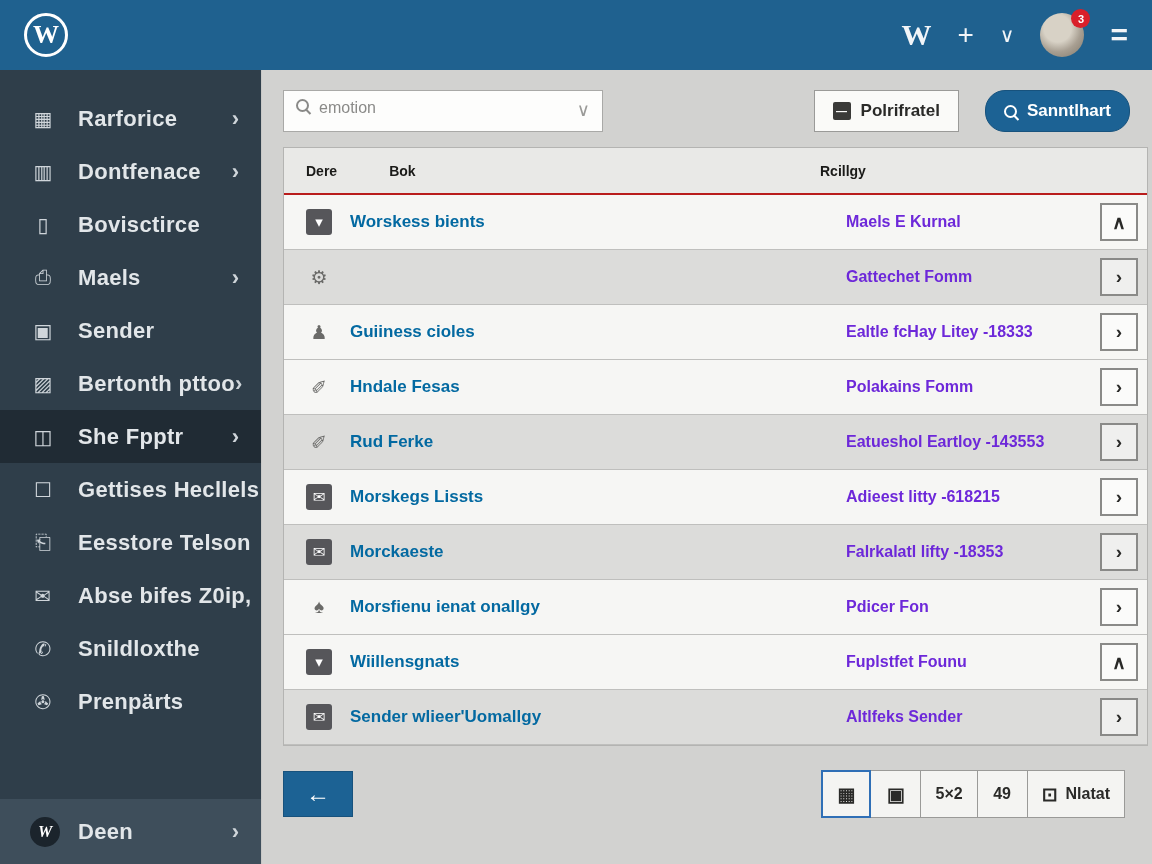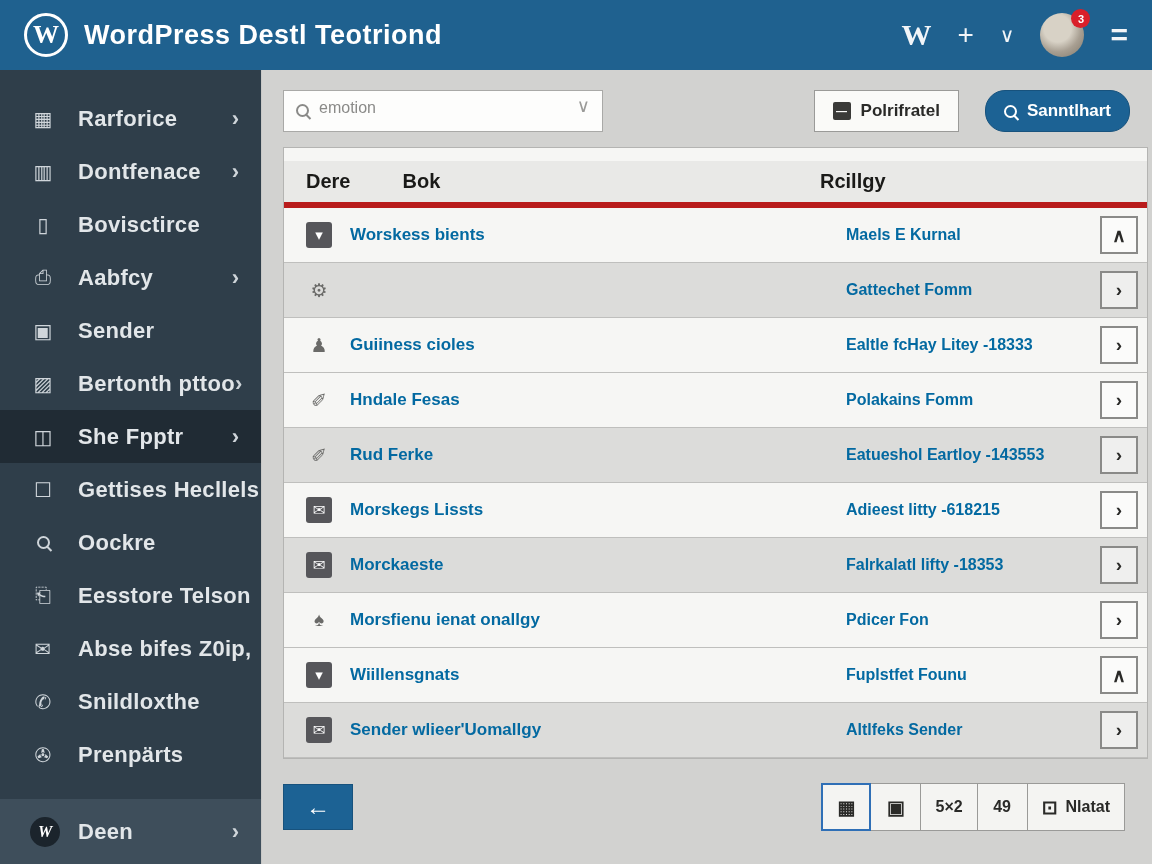--- a/index.html
+++ b/index.html
@@ -29,61 +29,60 @@
   .sicon { width:26px; font-size:20px; color:#cfd5da; margin-right:22px; text-align:center; flex:0 0 auto; }
   .slabel { font-size:22px; font-weight:bold; letter-spacing:.3px; white-space:nowrap; }
   .schev { margin-left:auto; font-size:22px; font-weight:bold; color:#cfd5da; }
   .sfoot { margin-top:auto; background:#3e4e5b; padding:6px 0; }
   .deen-ic { width:30px; height:30px; background:#1b242c; border-radius:50%; display:flex; align-items:center; justify-content:center; font-family:"Liberation Serif","DejaVu Serif",serif; font-style:italic; font-weight:bold; font-size:16px; color:#fff; margin-right:18px; }
 
   
   .main { flex:1; padding:20px 4px 0 21px; display:flex; flex-direction:column; }
 
   .toolbar { display:flex; align-items:center; padding-right:18px; }
-  .searchbox { width:320px; height:42px; background:#fdfdfc; border:1px solid #a9a9a7; display:flex; align-items:flex-end; padding:14px 12px; color:#8a8a88; }
+  .searchbox { width:320px; height:42px; background:#fdfdfc; border:1px solid #a9a9a7; display:flex; align-items:flex-start; padding:8px 12px; color:#8a8a88; }
   .mag { width:13px; height:13px; border:2px solid currentColor; border-radius:50%; position:relative; display:inline-block; flex:0 0 auto; }
   .mag::after { content:""; position:absolute; width:2px; height:7px; background:currentColor; right:-2px; bottom:-5px; transform:rotate(-45deg); }
   .search-val { font-size:16px; margin-left:10px; }
   .sb-chev { margin-left:auto; font-size:18px; color:#9a9a98; }
   .tool-spacer { flex:1; }
   .btn { height:42px; display:flex; align-items:center; gap:10px; padding:0 18px; font-size:17px; font-weight:bold; border:1px solid #9a9a98; cursor:pointer; }
   .btn.ghost { background:#fafaf8; color:#2a2a28; margin-right:26px; }
   .sq-ic { width:18px; height:18px; background:#3a3a38; border-radius:2px; color:#fff; font-size:11px; display:flex; align-items:center; justify-content:center; }
   .btn.primary { background:#1c6294; border-color:#17527d; color:#fff;border-radius:20px; }
 
   
   .table { margin-top:15px; border:1px solid #b4b4b2; background:#f6f6f4; }
-  .thead { height:47px; background:#e9e9e7; border-bottom:6px solid #b91c1c; display:flex; align-items:center; position:relative; font-weight:bold; font-size:20px; color:#1a1a18;margin-top:13px; }
+  .thead { height:47px; background:#e9e9e7; border-bottom:2px solid #b91c1c; display:flex; align-items:center; position:relative; font-weight:bold; font-size:14px; color:#1a1a18; }
   .th-dere { margin-left:22px; }
   .th-bok { margin-left:52px; }
   .th-rcillgy { position:absolute; left:536px; }
   .trow { height:55px; display:flex; align-items:center; position:relative; border-bottom:1px solid #bfbfbd; }
   .trow.light { background:#f6f6f4; }
   .trow.dark { background:#dcdcda; }
   .ricon { width:26px; height:26px; margin-left:22px; font-size:19px; color:#6a6a68; display:flex; align-items:center; justify-content:center; flex:0 0 auto; }
   .ricon.boxed { background:#56565a; border-radius:3px; color:#fff; font-size:15px; }
   .rname { margin-left:18px; font-size:17px; font-weight:bold; color:#0369a1; white-space:nowrap; }
-  .rlink { position:absolute; left:562px; font-size:16px; font-weight:bold; color:#0369a1; text-decoration:none; white-space:nowrap; cursor:pointer; }
+  .rlink { position:absolute; left:562px; font-size:16px; font-weight:bold; color:#6d28d9; text-decoration:none; white-space:nowrap; cursor:pointer; }
   .ract { position:absolute; right:9px; width:38px; height:38px; background:rgba(255,255,255,.55); border:2px solid #8a8a88; font-size:19px; font-weight:bold; color:#2a2a28; display:flex; align-items:center; justify-content:center; cursor:pointer; }
 
   
   .fbar { margin-top:24px; display:flex; align-items:center; padding-right:23px; }
   .back-btn { width:70px; height:46px; background:#1c6294; border:1px solid #17527d; color:#fff; font-size:24px; display:flex; align-items:center; justify-content:center; cursor:pointer; }
   .pager { margin-left:auto; display:flex; }
   .pseg { min-width:50px; height:48px; background:#f4f4f2; border:1px solid #9a9a98; border-left-width:0; display:flex; align-items:center; justify-content:center; gap:8px; font-size:16px; font-weight:bold; color:#2a2a28; padding:0 14px; cursor:pointer; }
   .pseg:first-child { border-left-width:2px; }
   .pseg.active { border:2px solid #2f6fb6; }
   .pseg .pic { font-size:19px; }
 </style>
 </head>
 <body>
 
 <div class="topbar">
   <div class="wp-logo">W</div>
-  <div class="topbar-title">WordPress Destl Teotriond</div>
   <div class="topbar-right">
     <span class="tb-ic tb-w">W</span>
     <span class="tb-ic">+</span>
     <span class="tb-ic tb-chev">∨</span>
     <span class="avatar">
         <span class="badge">3</span>
       </span>
     <span class="tb-ic tb-menu">=</span>
   </div>
 </div>
@@ -101,44 +100,40 @@
           <span class="sicon">▥</span>
           <span class="slabel">Dontfenace</span>
           <span class="schev">›</span>
         </div>
         <div class="sitem">
           <span class="sicon">▯</span>
           <span class="slabel">Bovisctirce</span>
         </div>
         <div class="sitem">
           <span class="sicon">⎙</span>
-          <span class="slabel">Aabfcy</span>
+          <span class="slabel">Maels</span>
           <span class="schev">›</span>
         </div>
         <div class="sitem">
           <span class="sicon">▣</span>
           <span class="slabel">Sender</span>
         </div>
         <div class="sitem">
           <span class="sicon">▨</span>
           <span class="slabel">Bertonth pttoo</span>
           <span class="schev">›</span>
         </div>
         <div class="sitem sel">
           <span class="sicon">◫</span>
           <span class="slabel">She Fpptr</span>
           <span class="schev">›</span>
         </div>
         <div class="sitem">
           <span class="sicon">☐</span>
           <span class="slabel">Gettises Hecllels</span>
-        </div>
-        <div class="sitem">
-          <span class="sicon"><span class="mag"></span></span>
-          <span class="slabel">Oockre</span>
         </div>
         <div class="sitem">
           <span class="sicon">⎗</span>
           <span class="slabel">Eesstore Telson</span>
         </div>
         <div class="sitem">
           <span class="sicon">✉</span>
           <span class="slabel">Abse bifes Z0ip,</span>
         </div>
         <div class="sitem">

